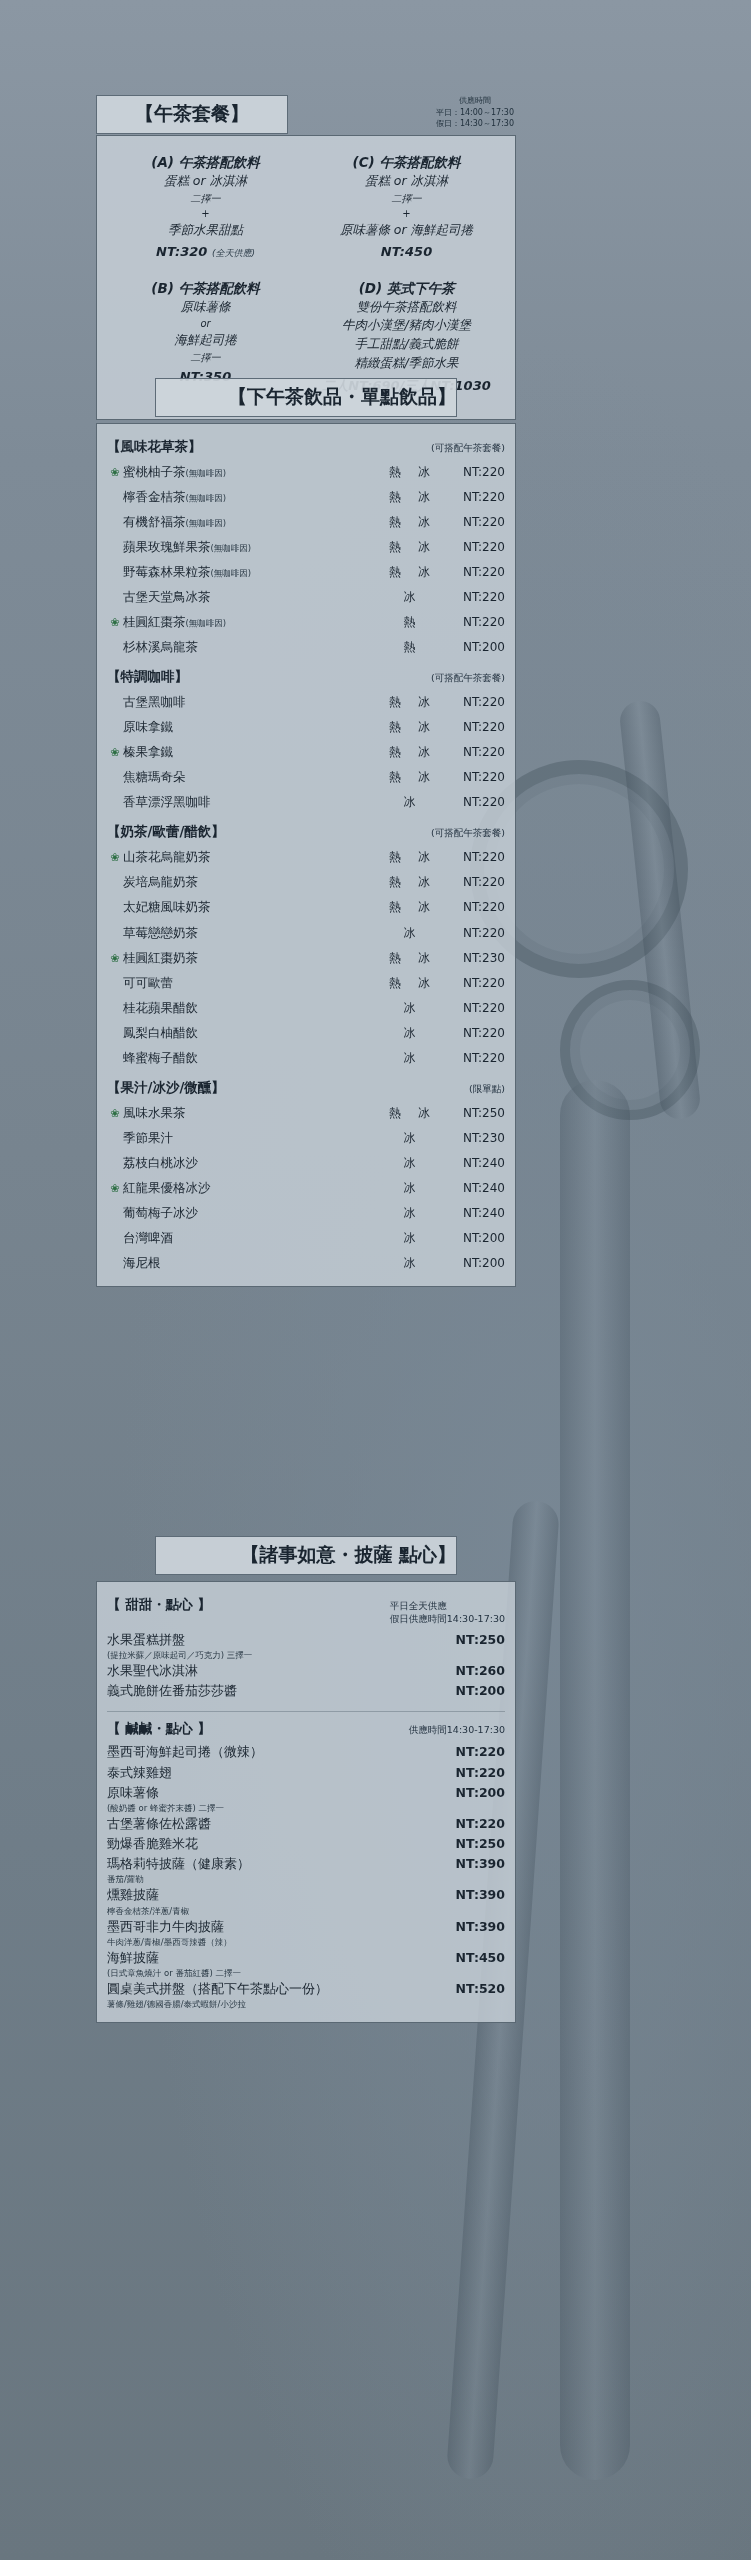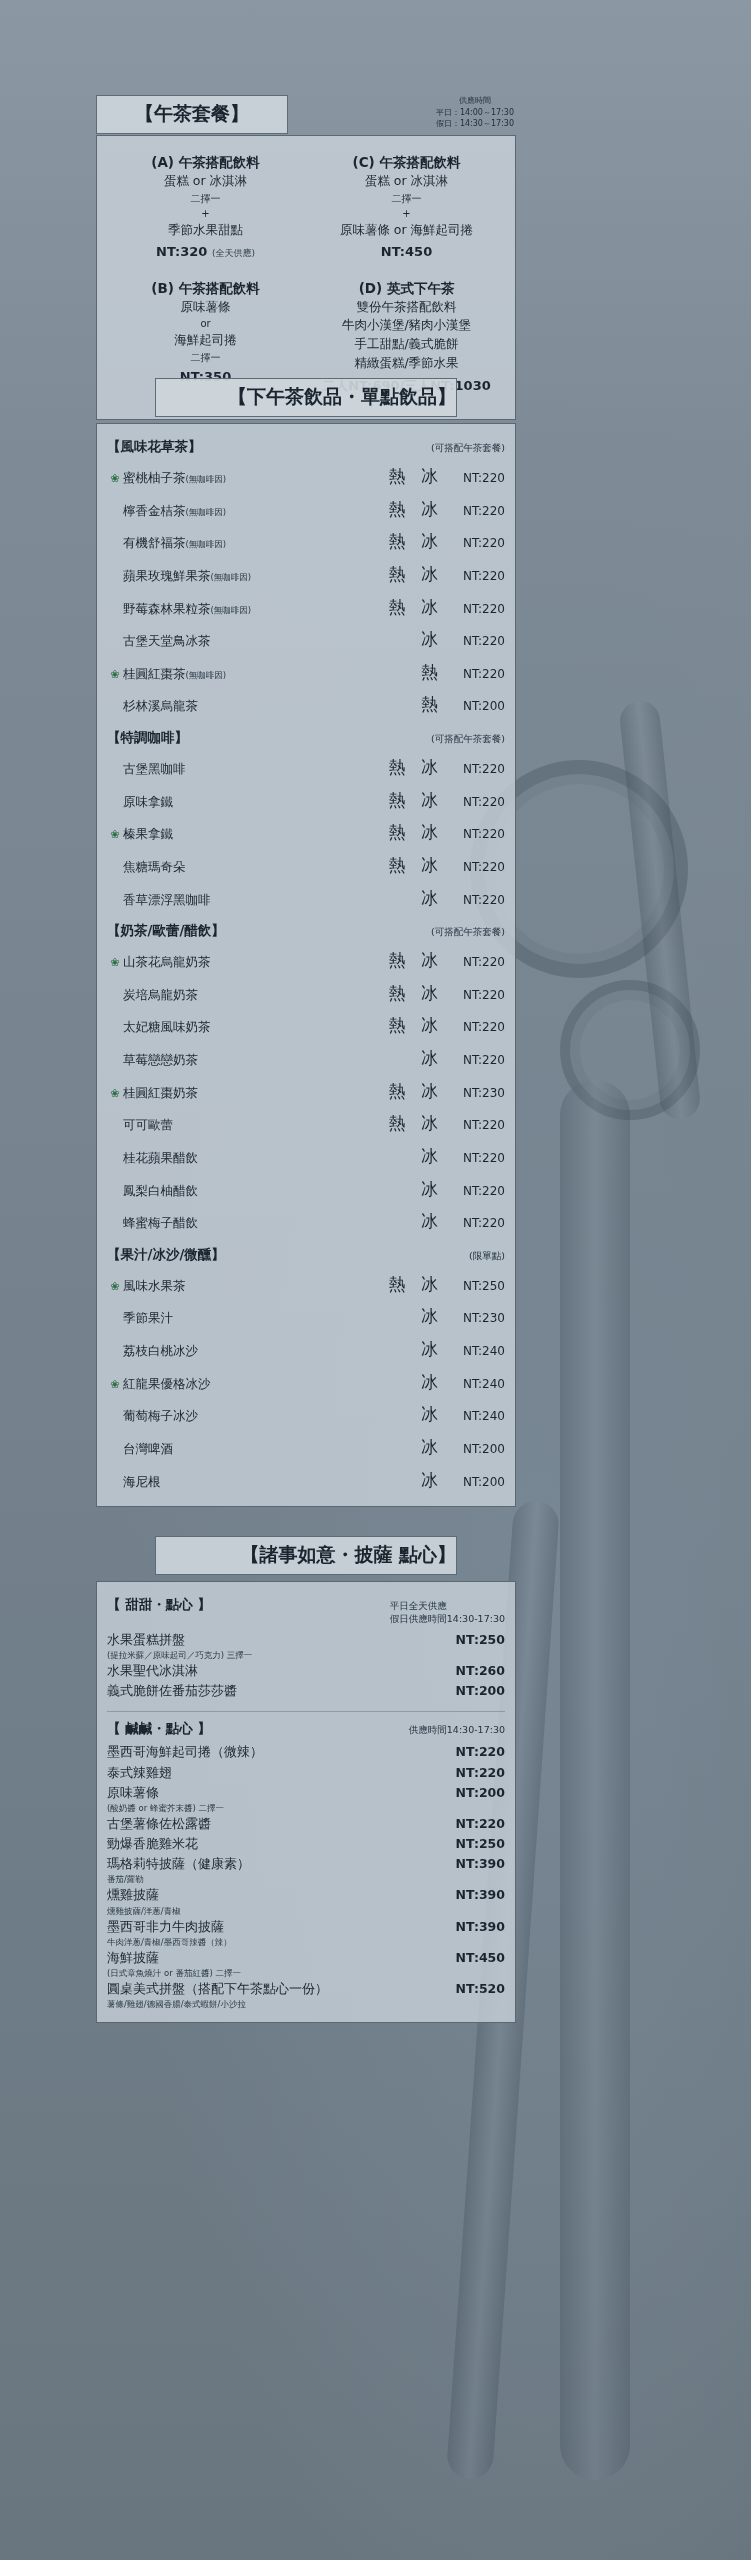--- a/index.html
+++ b/index.html
@@ -44,20 +44,21 @@
     position:absolute;left:0;top:0;width:190px;text-align:center;
     background:rgba(205,213,219,.92);border:1px solid #5d6b77;
     font-weight:bold;font-size:19px;padding:5px 0 6px;
   }
   #set-block .hours{
     position:absolute;right:2px;top:0;font-size:8px;line-height:1.45;text-align:center;color:#20303c;
   }
   #set-block .body{
     margin-top:6px;border:1px solid #5a6873;background:rgba(200,209,216,.82);
     padding:10px 8px 12px;
+    font-style:italic;
   }
   .set-grid{display:flex;flex-wrap:wrap;}
   .set-cell{width:50%;box-sizing:border-box;text-align:center;padding:8px 4px 12px;}
   .set-cell .name{font-weight:bold;font-size:13.5px;}
   .set-cell .line{font-size:12.5px;line-height:1.5;}
   .set-cell .small{font-size:10px;}
   .set-cell .price{font-weight:bold;font-size:13px;margin-top:4px;}
   .set-cell .price .note{font-size:9px;font-weight:normal;color:#2c3c48;}
 
   
@@ -72,21 +73,21 @@
     display:flex;align-items:baseline;gap:6px;margin:8px 0 4px;justify-content:space-between;
   }
   .cat .ct{font-weight:bold;font-size:13.5px;}
   .cat .cn{font-size:9.5px;color:#233240;}
   .row{
     display:flex;align-items:baseline;font-size:12.5px;line-height:1.92;
   }
   .row .leaf{width:16px;flex:0 0 16px;font-size:11px;color:#2e6f45;text-align:center;}
   .row .nm{flex:1 1 auto;white-space:nowrap;}
   .row .nm .sub{font-size:8.5px;color:#2a3945;}
-  .row .hc{width:62px;flex:0 0 62px;text-align:right;font-size:17px;letter-spacing:5px;}
+  .row .hc{width:62px;flex:0 0 62px;text-align:center;font-size:12px;letter-spacing:5px;font-family:Liberation Mono, monospace;}
   .row .pr{width:62px;flex:0 0 62px;text-align:right;font-size:12px;}
 
   
   #snack-block{position:absolute;left:96px;top:1536px;width:420px;}
   .snack-body{border:1px solid #5a6873;background:rgba(200,209,216,.80);padding:6px 10px 12px;}
   .srow{display:flex;align-items:flex-start;font-size:13px;line-height:1.55;margin:0 0;}
   .srow .snm{flex:1 1 auto;}
   .srow .snm .sub{display:block;font-size:8.5px;color:#2a3945;line-height:1.3;}
   .srow .spr{width:66px;flex:0 0 66px;text-align:right;font-weight:bold;font-size:12.5px;}
   .dv{height:1px;background:rgba(70,85,96,.35);margin:10px 0 6px;}
@@ -420,21 +421,21 @@
           </div>
         <div class="srow">
             <span class="snm"><span>勁爆香脆雞米花</span><span class="sub"></span></span>
             <span class="spr">NT:250</span>
           </div>
         <div class="srow">
             <span class="snm"><span>瑪格莉特披薩（健康素）</span><span class="sub">番茄/蘿勒</span></span>
             <span class="spr">NT:390</span>
           </div>
         <div class="srow">
-            <span class="snm"><span>燻雞披薩</span><span class="sub">燻雞披薩/洋蔥/青椒</span></span>
+            <span class="snm"><span>燻雞披薩</span><span class="sub">檸香金桔茶/洋蔥/青椒</span></span>
             <span class="spr">NT:390</span>
           </div>
         <div class="srow">
             <span class="snm"><span>墨西哥非力牛肉披薩</span><span class="sub">牛肉洋蔥/青椒/墨西哥辣醬（辣）</span></span>
             <span class="spr">NT:390</span>
           </div>
         <div class="srow">
             <span class="snm"><span>海鮮披薩</span><span class="sub">(日式章魚燒汁 or 番茄紅醬) 二擇一</span></span>
             <span class="spr">NT:450</span>
           </div>

